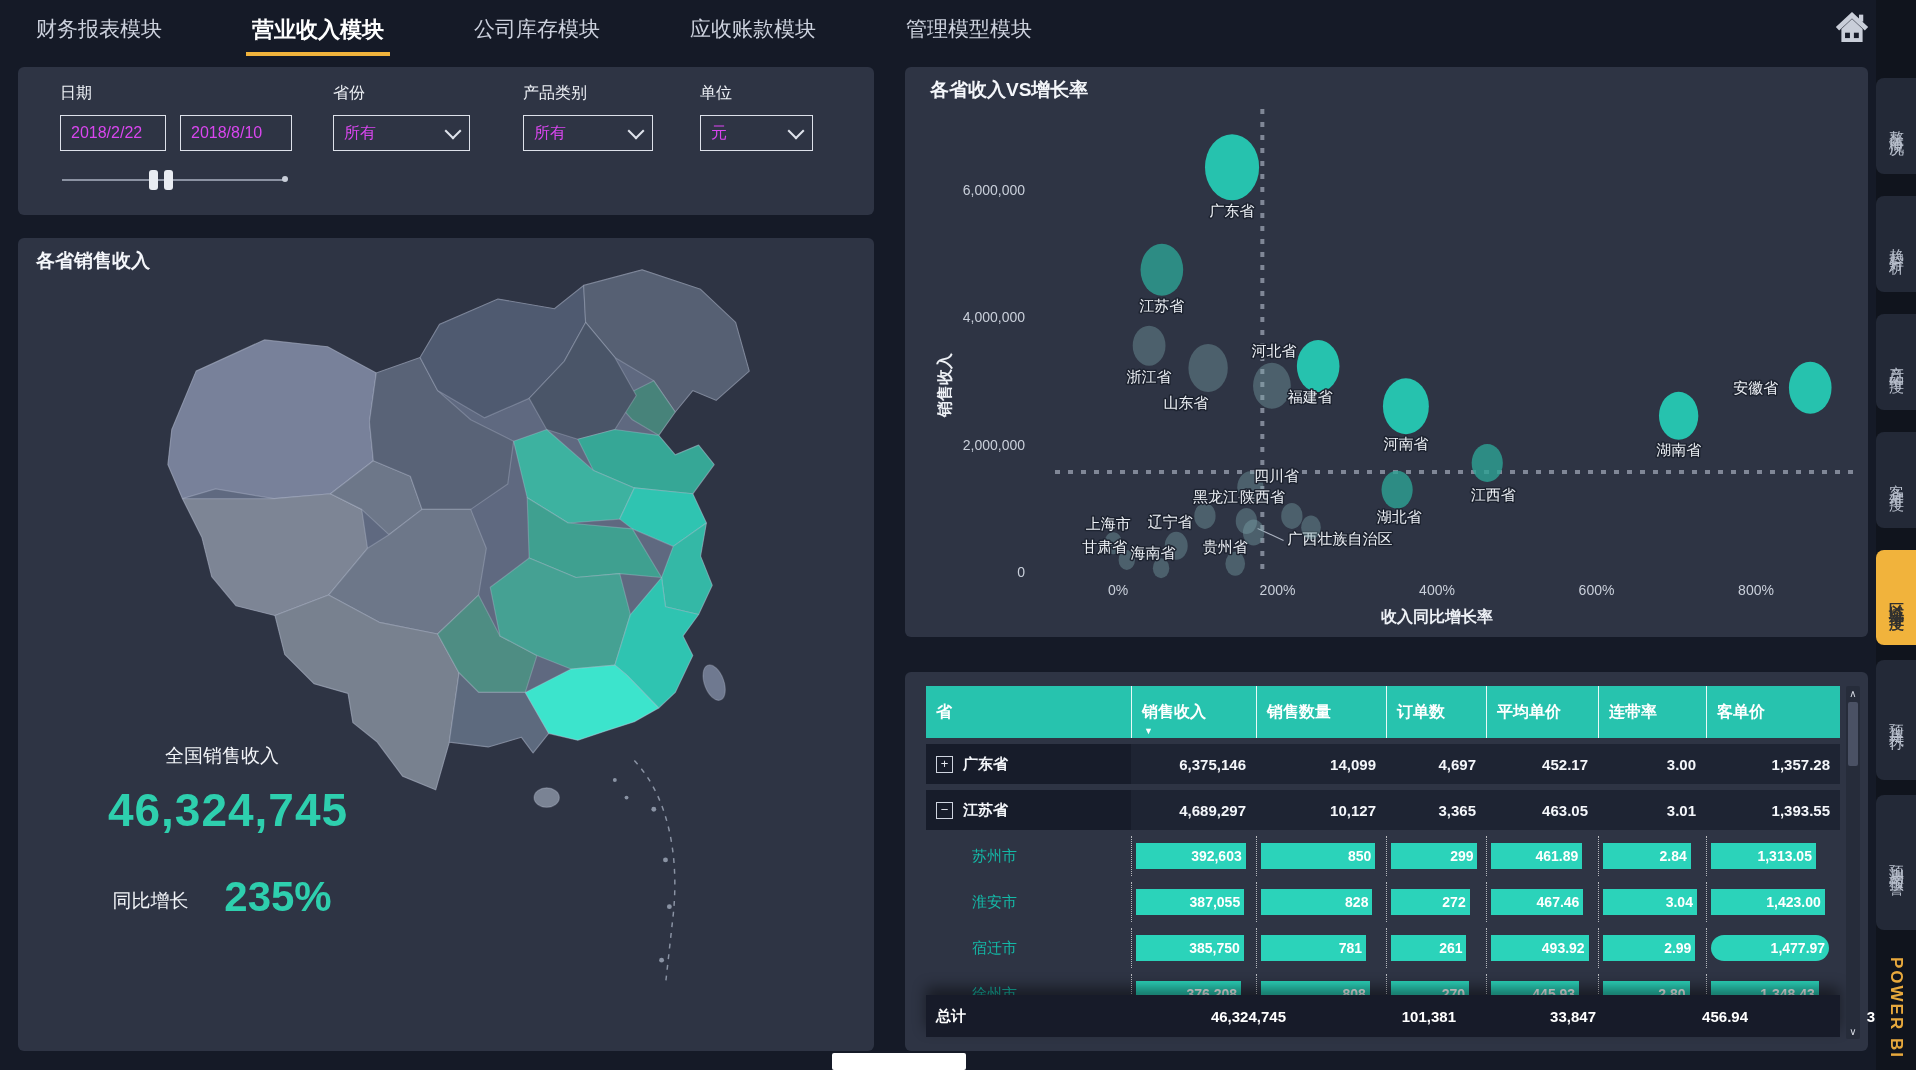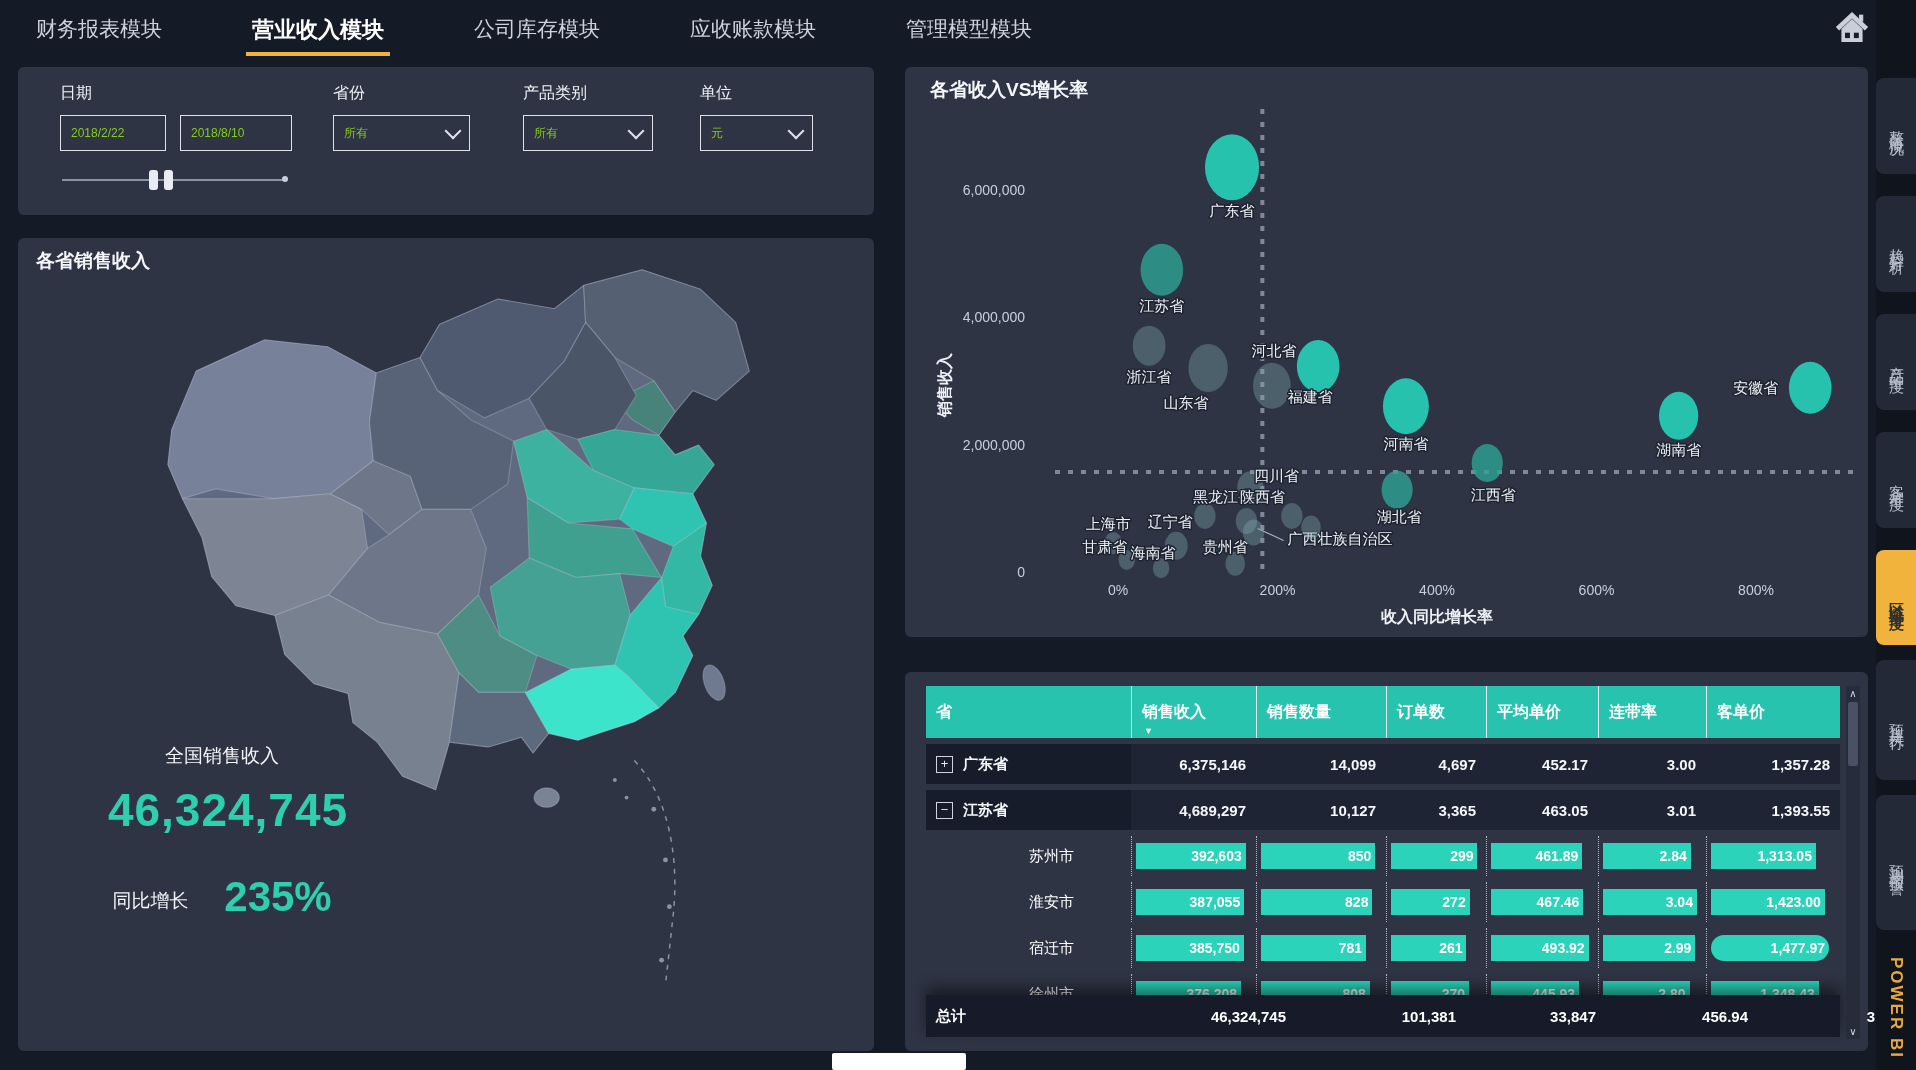--- a/index.html
+++ b/index.html
@@ -7,21 +7,21 @@
   #stage{position:relative;width:1916px;height:1070px;background:#151a27;}
   .panel{position:absolute;background:#2e3444;border-radius:6px;}
   
   #nav{position:absolute;left:0;top:0;right:48px;height:55px;display:flex;align-items:flex-start;padding:13px 0 0 30px;box-sizing:border-box;}
   .nav-tab{color:#ccd1dd;font-size:21px;margin-right:78px;padding:2px 6px 7px;cursor:default;white-space:nowrap;}
   .nav-tab.active{color:#ffffff;font-weight:700;font-size:22px;border-bottom:4px solid #f1b33c;}
   #home{position:absolute;top:8px;right:45px;width:38px;height:38px;}
   
   #filter-panel{left:18px;top:67px;width:856px;height:148px;}
   .flabel{position:absolute;color:#eef1f6;font-size:16px;top:16px;}
-  .finput{position:absolute;top:48px;height:36px;border:1px solid #dde1ea;color:#84cc16;font-size:12px;
+  .finput{position:absolute;top:48px;height:36px;border:1px solid #dde1ea;color:#d946ef;font-size:16px;
     display:flex;align-items:center;padding:0 10px;box-sizing:border-box;background:transparent;}
   .fdrop{justify-content:space-between;}
   .chev{width:10px;height:10px;border-right:2px solid #dfe3ec;border-bottom:2px solid #dfe3ec;transform:rotate(45deg);margin-top:-5px;}
   #slider-track{position:absolute;left:44px;top:112px;width:222px;height:2px;background:#8b92a2;}
   .slider-handle{position:absolute;top:103px;width:9px;height:20px;background:#e9ecf2;border-radius:3px;}
   #slider-end-dot{position:absolute;left:264px;top:109px;width:6px;height:6px;border-radius:50%;background:#c9ced9;}
   
   #map-panel{left:18px;top:238px;width:856px;height:813px;}
   .panel-title{position:absolute;left:18px;top:10px;color:#f4f6fa;font-size:19px;font-weight:700;}
   #map-svg{position:absolute;left:110px;top:16px;}
@@ -41,21 +41,21 @@
   #tbl{position:absolute;left:21px;top:14px;width:914px;height:353px;overflow:hidden;}
   .tr{display:grid;box-sizing:border-box;}
   .thead{background:#27c3ae;height:52px;}
   .th{position:relative;color:#ffffff;font-size:16px;font-weight:700;display:flex;align-items:center;padding-left:10px;box-sizing:border-box;}
   .th + .th{border-left:1px solid rgba(255,255,255,.9);}
   .sort-arrow{position:absolute;left:12px;bottom:2px;font-size:9px;color:#ffffff;}
   .row{height:40px;margin-top:6px;}
   .row.prov{background:#1e2433;}
   .cell{display:flex;align-items:center;box-sizing:border-box;}
   .name-cell{padding-left:10px;color:#f4f6fa;font-size:15px;font-weight:700;background:#171c2a;}
-  .row.city .name-cell{padding-left:46px;font-weight:400;color:#ffffff;background:#1e2433;justify-content:center;}
+  .row.city .name-cell{padding-left:46px;font-weight:400;color:#14b8a6;background:#1e2433;}
   .val-cell{justify-content:flex-end;padding-right:10px;color:#f4f6fa;font-size:15px;font-weight:700;}
   .row.city .cell{background:#2e3444;}
   .row.city .val-cell{border-left:1px dotted rgba(255,255,255,.65);padding:0 2px 0 4px;justify-content:flex-start;}
   .bar{height:26px;background:#2bd3ba;display:flex;align-items:center;justify-content:flex-end;
     padding-right:4px;box-sizing:border-box;color:#ffffff;font-size:14px;font-weight:700;white-space:nowrap;}
   .expander{width:15px;height:15px;border:1px solid #cfd4df;color:#e8ebf2;font-size:13px;line-height:13px;
     text-align:center;margin-right:10px;flex:0 0 15px;font-weight:400;}
   #tfoot{position:absolute;left:21px;bottom:14px;width:914px;height:42px;background:#171b29;
     box-shadow:0 -8px 14px rgba(0,0,0,.45);display:grid;gap:40px;}
   #tfoot .cell{color:#ffffff;}

